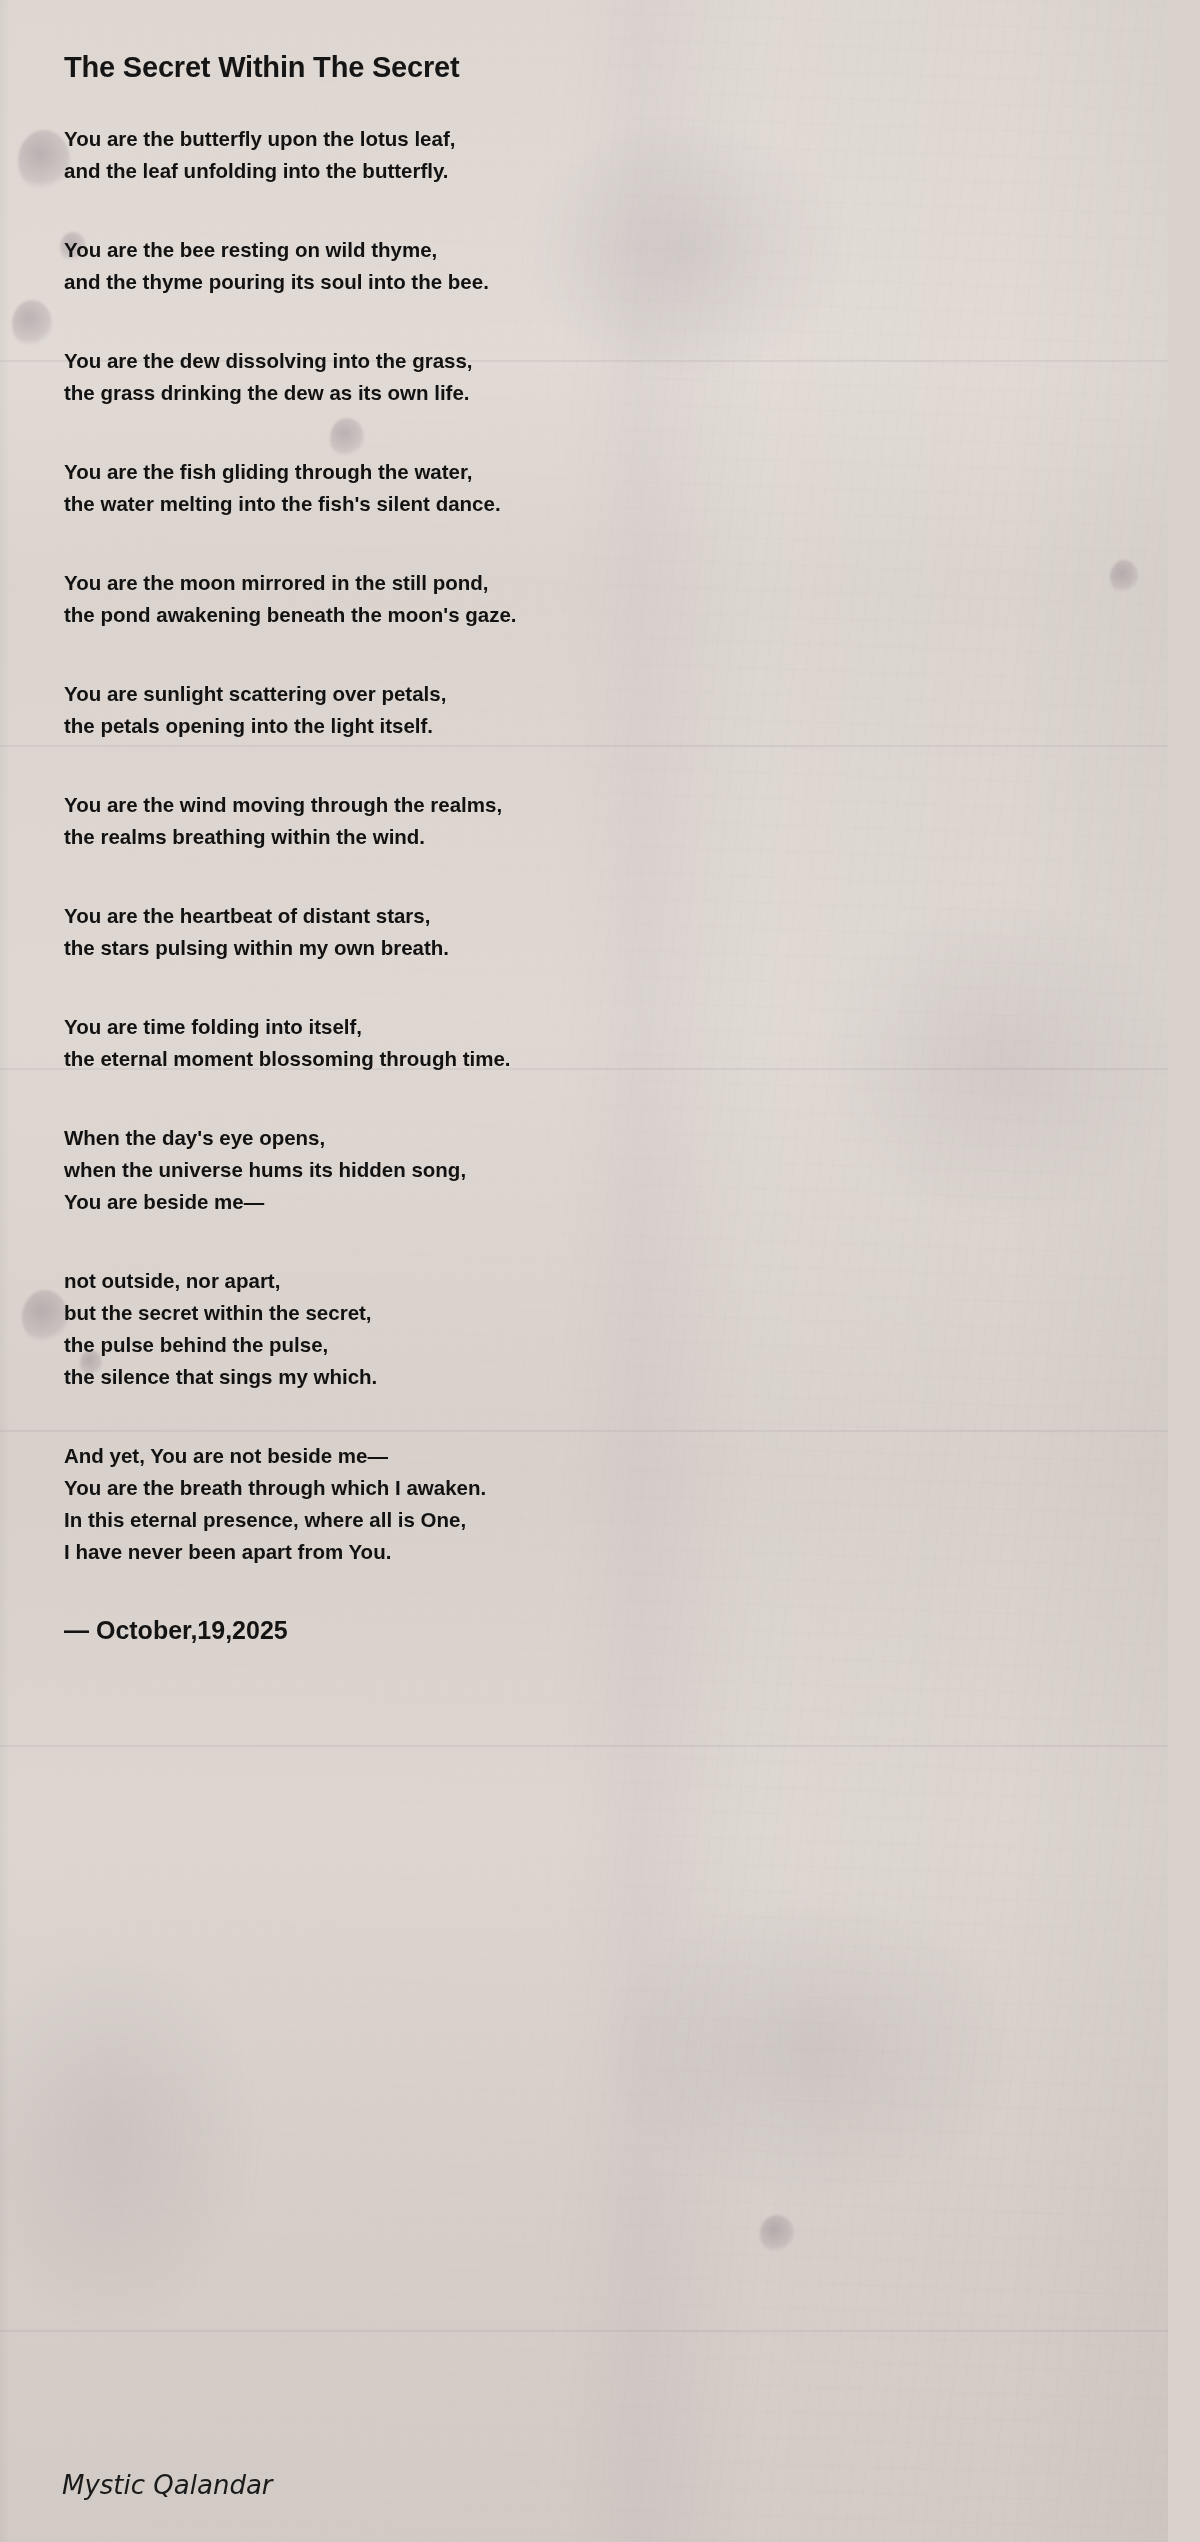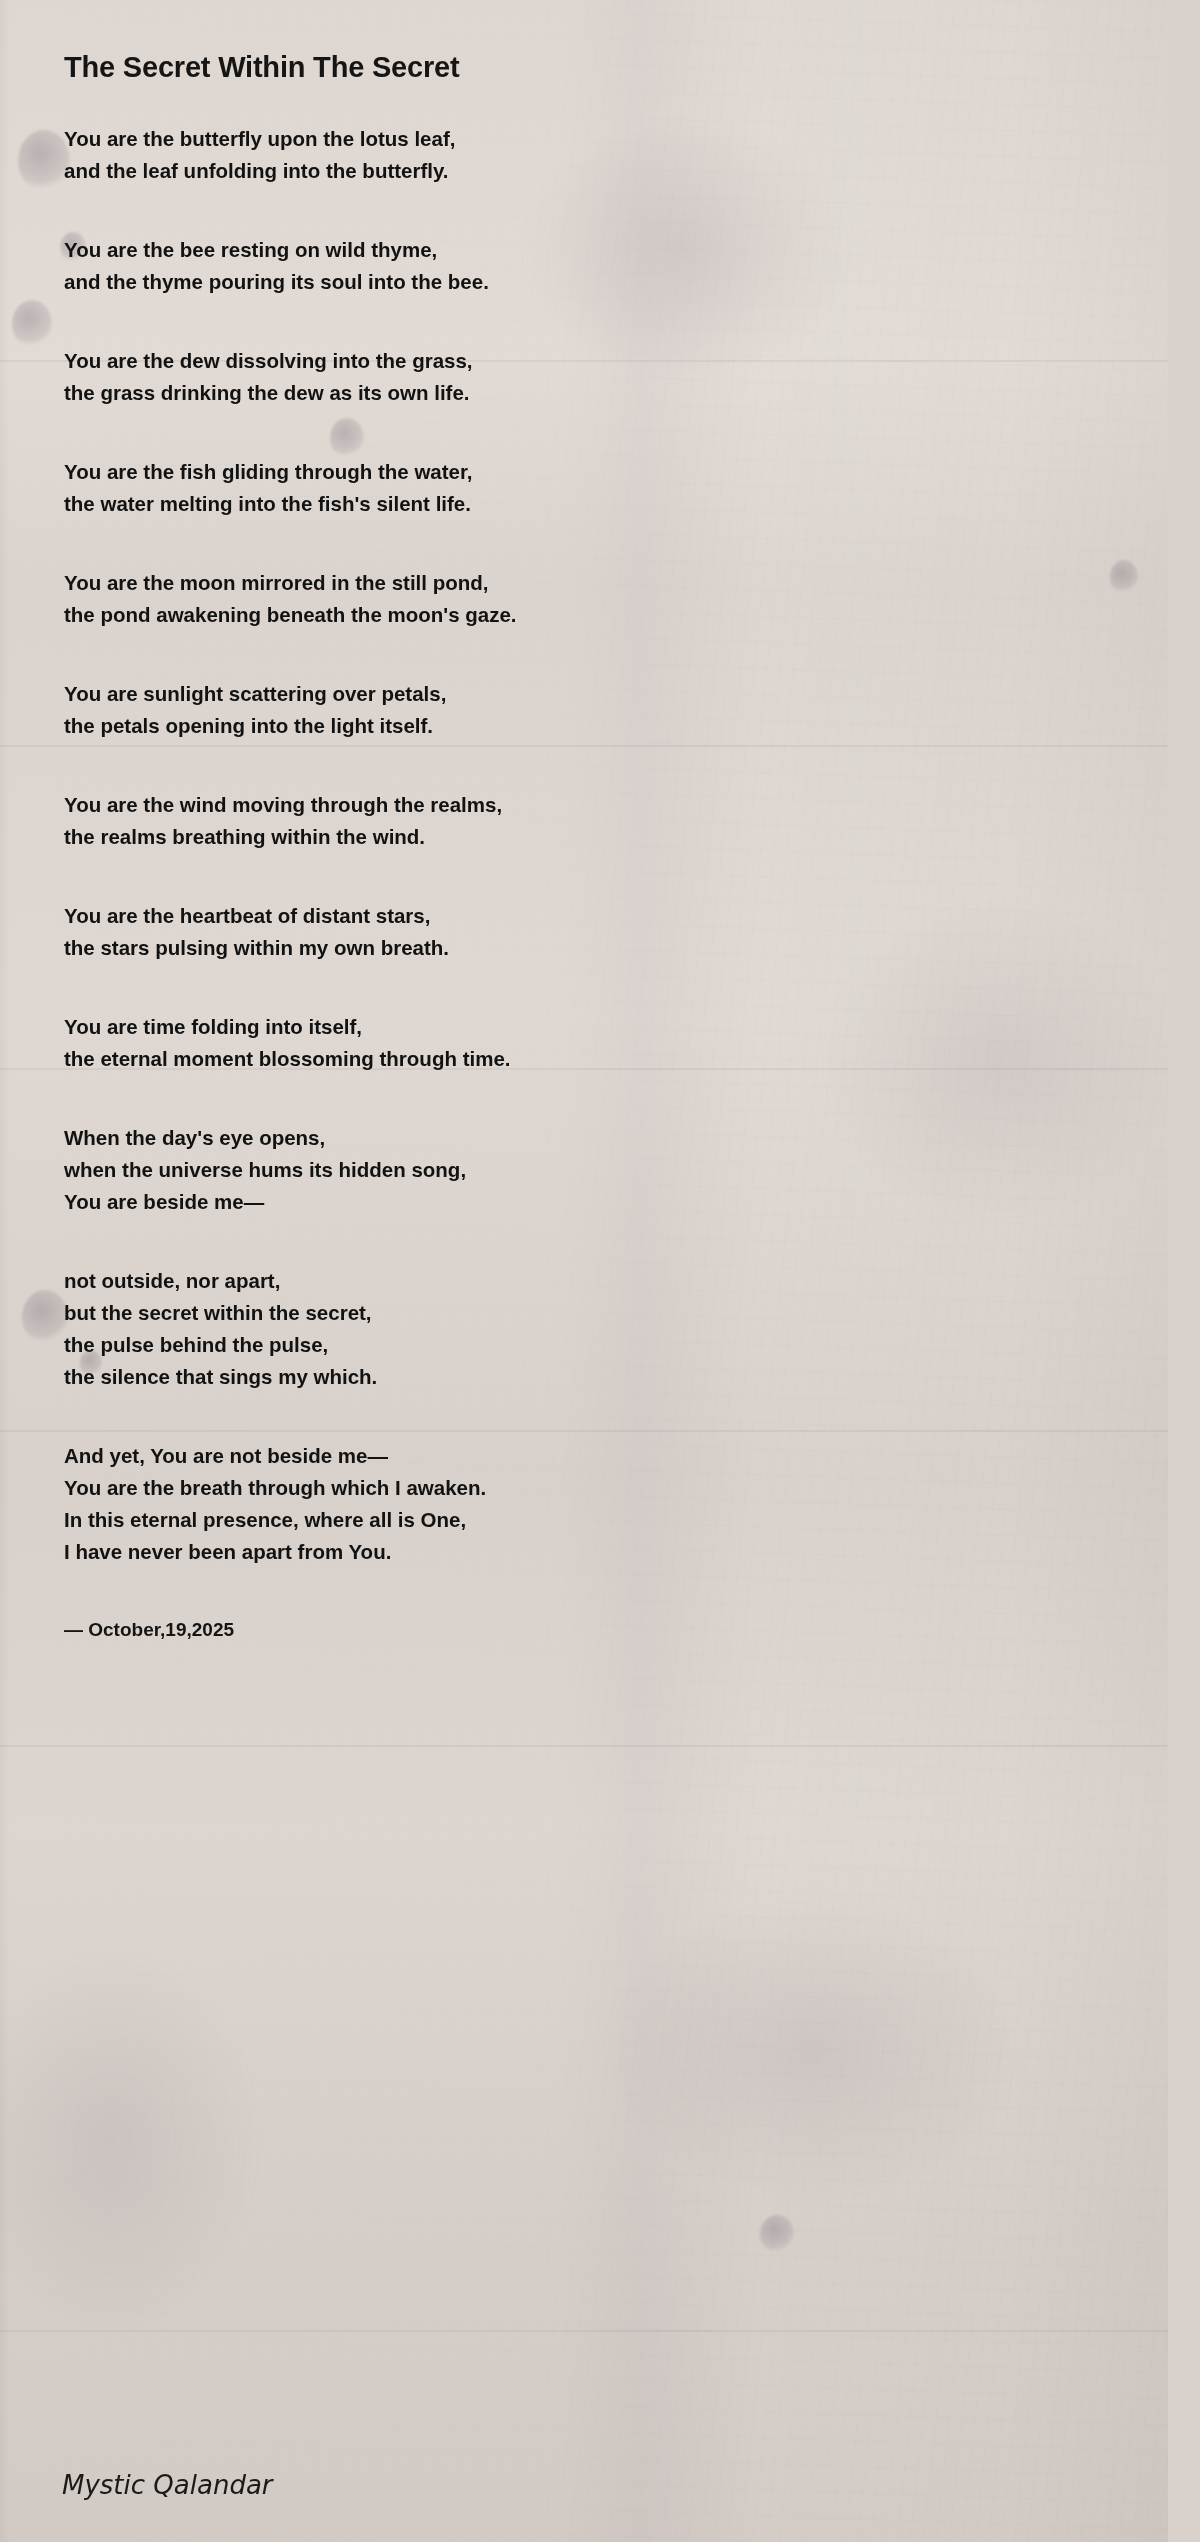--- a/index.html
+++ b/index.html
@@ -113,21 +113,21 @@
   }
   .line {
     font-size: 20.5px;
     font-weight: bold;
     color: #121212;
     line-height: 32px;
     white-space: pre;
   }
   .signoff {
     margin-top: 8px;
-    font-size: 19px;
+    font-size: 25px;
     font-weight: bold;
     color: #141414;
     line-height: 30px;
   }
   .author {
     position: absolute;
     left: 62px;
     top: 2470px;
     z-index: 6;
     font-size: 26px;
@@ -178,21 +178,21 @@
       <div class="line">and the thyme pouring its soul into the bee.</div>
     </div>
 
     <div class="stanza">
       <div class="line">You are the dew dissolving into the grass,</div>
       <div class="line">the grass drinking the dew as its own life.</div>
     </div>
 
     <div class="stanza">
       <div class="line">You are the fish gliding through the water,</div>
-      <div class="line">the water melting into the fish's silent life.</div>
+      <div class="line">the water melting into the fish's silent dance.</div>
     </div>
 
     <div class="stanza">
       <div class="line">You are the moon mirrored in the still pond,</div>
       <div class="line">the pond awakening beneath the moon's gaze.</div>
     </div>
 
     <div class="stanza">
       <div class="line">You are sunlight scattering over petals,</div>
       <div class="line">the petals opening into the light itself.</div>

